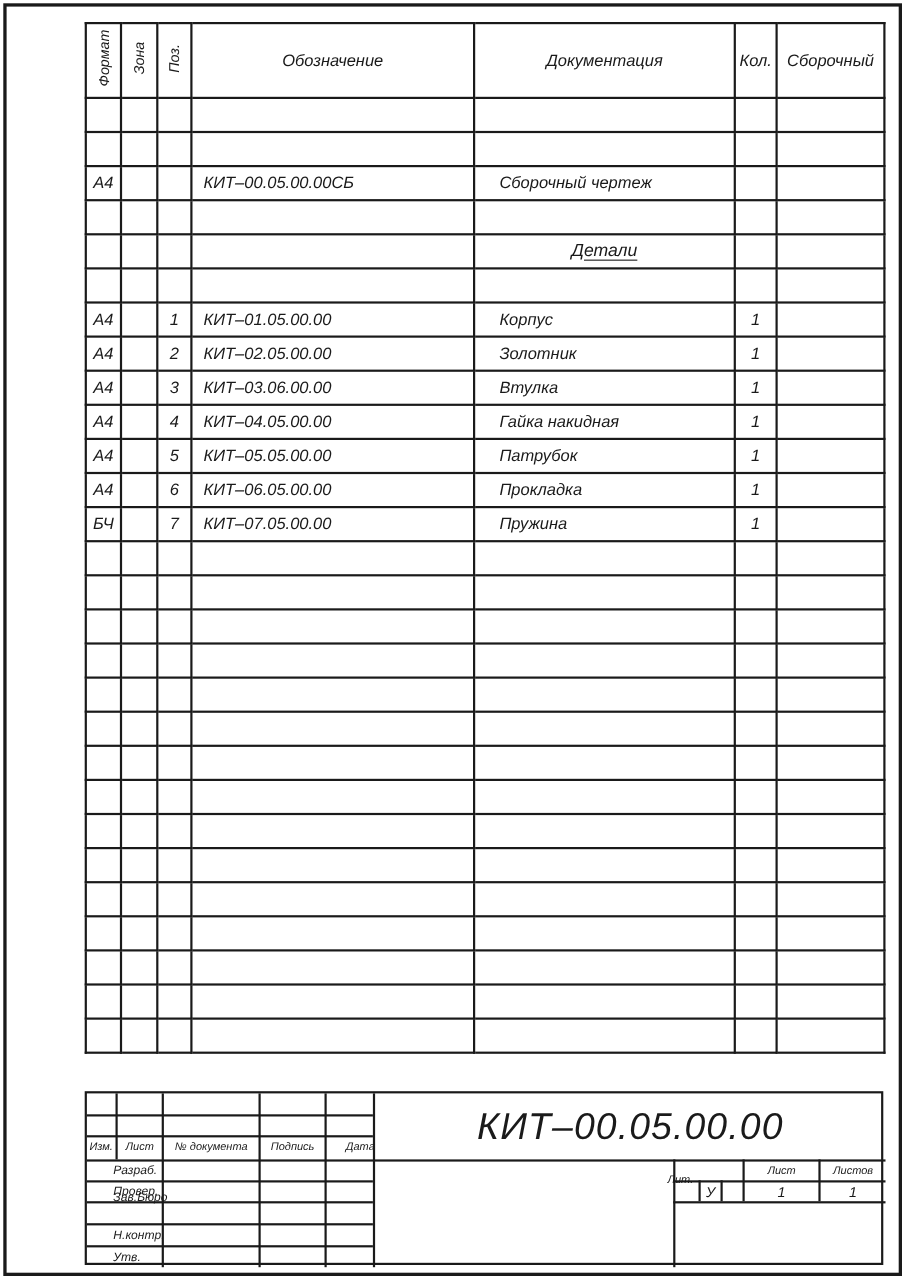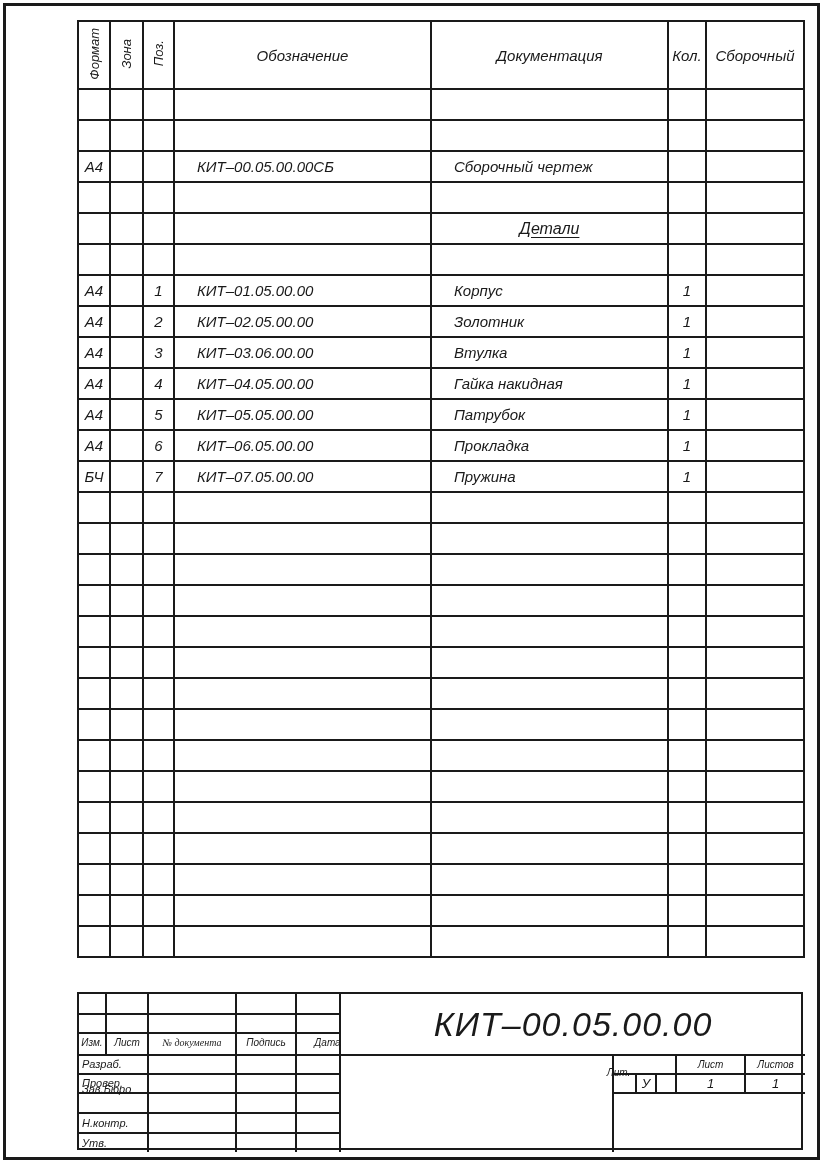--- a/index.html
+++ b/index.html
@@ -17,32 +17,32 @@
     table-layout:fixed; width:726px; }
   table.spec th, table.spec td { border:2px solid var(--ink); overflow:hidden;
     white-space:nowrap; font-weight:normal; }
   table.spec thead th { height:68px; vertical-align:middle; text-align:center;
     font-size:15px; }
   table.spec tbody td { height:31px; font-size:15px; vertical-align:middle; }
   .vlabel { writing-mode:vertical-rl; transform:rotate(180deg);
     display:inline-block; font-size:13px; line-height:1; }
   th.h-qty, th.h-note { font-size:13px; }
   td.c-format, td.c-zone, td.c-pos, td.c-qty, td.c-note { text-align:center; }
-  td.c-desig { text-align:left; padding-left:22px; }
+  td.c-desig { text-align:left; padding-left:10px; }
   td.c-name  { text-align:left; padding-left:22px; }
   td.c-section { text-align:center !important; padding-left:0 !important; }
   .section-title { text-decoration:underline; text-underline-offset:3px; font-size:16px; }
 
   
   .tblock { position:absolute; left:77px; top:992px; width:726px; height:158px;
     border:2.5px solid var(--ink); background:var(--paper); }
   .ln { position:absolute; background:var(--ink); }
   .tb-cell { position:absolute; display:flex; align-items:center;
     justify-content:center; font-size:10px; line-height:1; }
-  .tb-left { justify-content:flex-start; padding-left:3px; font-size:11px; }
+  .tb-left { justify-content:flex-start; padding-left:24px; font-size:11px; }
   .tb-code { font-size:34px; letter-spacing:1px; }
   .tb-product { font-size:22px; }
   .tb-val { font-size:13px; }
 </style>
 </head>
 <body>
 
 <div class="page">
 
   <div class="frame"></div>
@@ -341,21 +341,21 @@
     <div class="ln" style="left:0;top:60px;width:726px;height:2px;"></div>
     <div class="ln" style="left:0;top:79px;width:260px;height:2px;"></div>
     <div class="ln" style="left:533px;top:79px;width:193px;height:2px;"></div>
     <div class="ln" style="left:0;top:98px;width:260px;height:2px;"></div>
     <div class="ln" style="left:533px;top:98px;width:193px;height:2px;"></div>
     <div class="ln" style="left:0;top:118px;width:260px;height:2px;"></div>
     <div class="ln" style="left:0;top:138px;width:260px;height:2px;"></div>
 
     <div class="tb-cell" style="left:0;top:38px;width:26px;height:22px;">Изм.</div>
     <div class="tb-cell" style="left:28px;top:38px;width:40px;height:22px;">Лист</div>
-    <div class="tb-cell" style="left:70px;top:38px;width:86px;height:22px;font-family:Liberation Serif, serif;">№ документа</div>
+    <div class="tb-cell" style="left:70px;top:38px;width:86px;height:22px;">№ документа</div>
     <div class="tb-cell" style="left:158px;top:38px;width:58px;height:22px;">Подпись</div>
     <div class="tb-cell" style="left:218px;top:38px;width:61px;height:22px;">Дата</div>
 
     <div class="tb-cell tb-left" style="left:0;top:62px;width:68px;height:17px;">Разраб.</div>
     <div class="tb-cell tb-left" style="left:0;top:81px;width:68px;height:17px;">Провер.</div>
     <div class="tb-cell tb-left" style="left:0;top:82px;width:68px;height:26px;">Зав.Бюро</div>
     <div class="tb-cell tb-left" style="left:0;top:120px;width:68px;height:18px;">Н.контр.</div>
     <div class="tb-cell tb-left" style="left:0;top:140px;width:68px;height:18px;">Утв.</div>
 
     <div class="tb-cell tb-code" style="left:262px;top:0;width:464px;height:60px;">КИТ–00.05.00.00</div>

